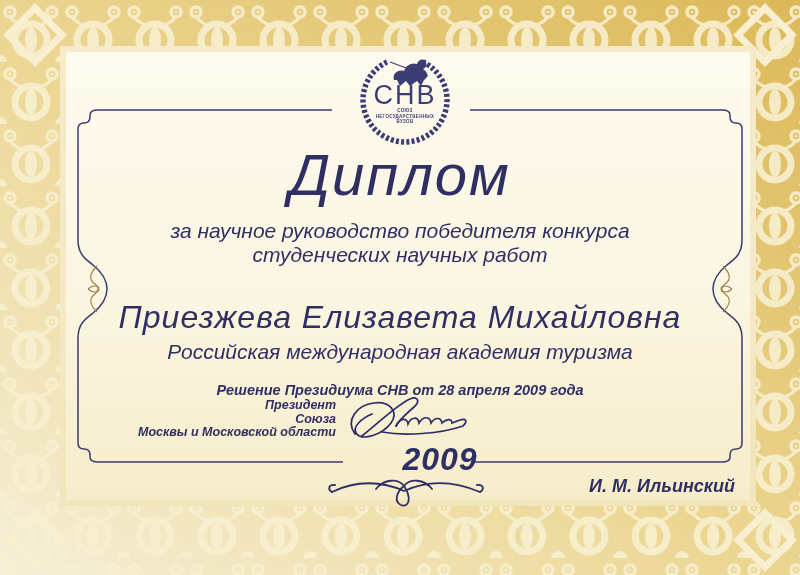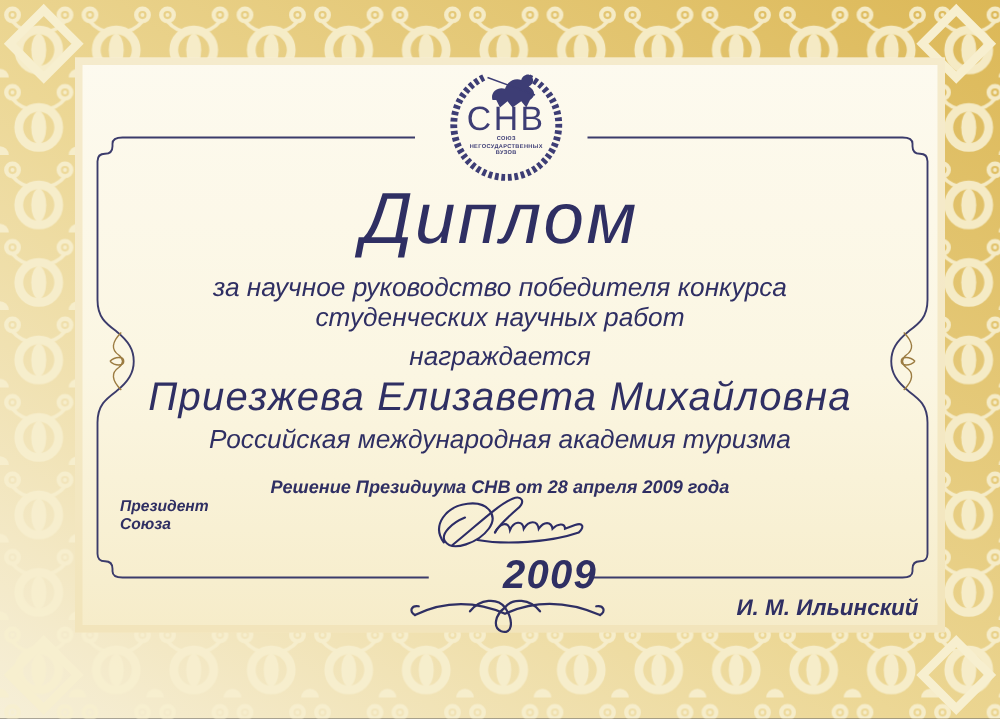--- a/index.html
+++ b/index.html
@@ -10,21 +10,21 @@
   .txt{position:absolute;left:0;width:800px;text-align:center;
        font-style:italic;color:#2f2f63;}
   .title{top:142px;font-size:58px;line-height:66px;letter-spacing:2px;}
   .sub1{top:219px;font-size:21px;}
   .sub2{top:243px;font-size:21px;}
   .award{top:274px;font-size:21px;}
   .recipient{top:299px;font-size:32px;letter-spacing:1px;}
   .org{top:340px;font-size:21px;}
   .decision{top:382px;font-size:14.5px;font-weight:600;}
   .year{top:441px;font-size:32px;font-weight:600;letter-spacing:1px;margin-left:40px;}
-  .leftblock{position:absolute;left:96px;top:399px;width:240px;text-align:left;
+  .leftblock{position:absolute;left:96px;top:399px;width:240px;text-align:right;
              font-style:italic;font-weight:bold;font-size:12.5px;line-height:13.5px;}
   .signame{position:absolute;left:572px;top:441px;width:180px;text-align:center;
            font-style:italic;font-weight:bold;font-size:18px;margin-top:35px;}
   .logo-acronym{position:absolute;left:345px;top:80px;width:120px;text-align:center;
                 font-style:normal;font-size:27px;letter-spacing:2px;color:#3d3d75;}
   .logo-caption{position:absolute;left:345px;top:108px;width:120px;text-align:center;
                 font-style:normal;font-weight:bold;font-size:4.5px;line-height:5.5px;
                 letter-spacing:.3px;color:#3d3d75;}
 </style>
 </head>
@@ -124,26 +124,26 @@
   <div class="logo-acronym">СНВ</div>
   <div class="logo-caption">
     <div>СОЮЗ</div>
     <div>НЕГОСУДАРСТВЕННЫХ</div>
     <div>ВУЗОВ</div>
   </div>
 
   <div class="txt title">Диплом</div>
   <div class="txt sub1">за  научное руководство победителя конкурса</div>
   <div class="txt sub2">студенческих научных работ</div>
-  <div class="txt award">награждается</div>
   <div class="txt recipient">Приезжева Елизавета Михайловна</div>
   <div class="txt org">Российская международная академия туризма</div>
   <div class="txt decision">Решение Президиума СНВ от 28 апреля 2009 года</div>
 
   <div class="leftblock">
     <div>Президент</div>
     <div>Союза</div>
+    <div>Москвы и Московской области</div>
   </div>
 
   <div class="txt year">2009</div>
   <div class="signame">И. М. Ильинский</div>
 
 </div>
 
 </body></html>

